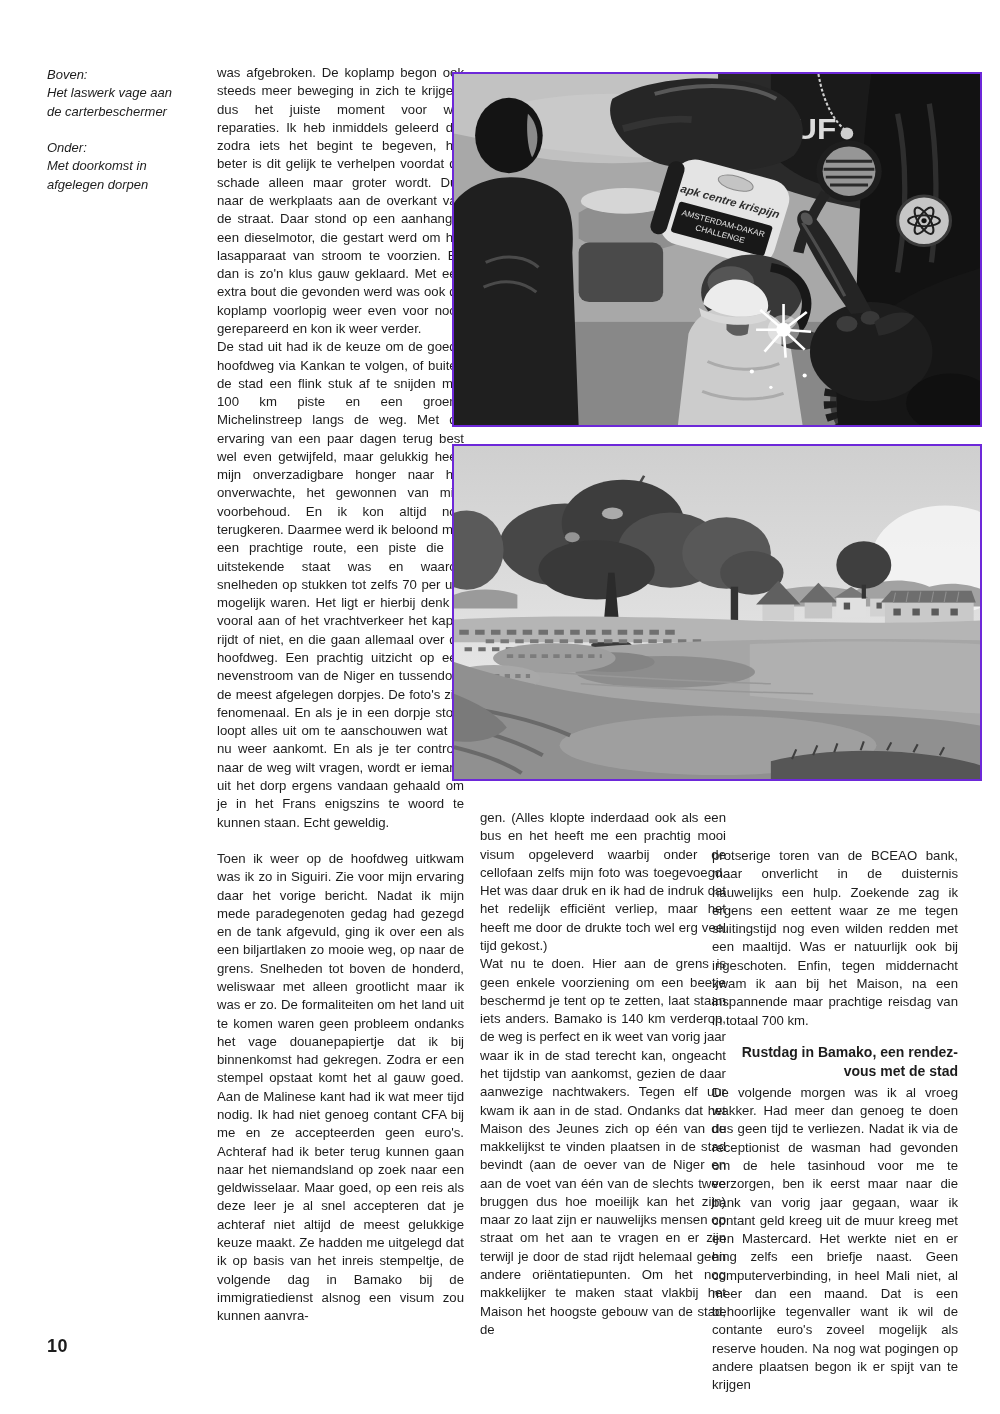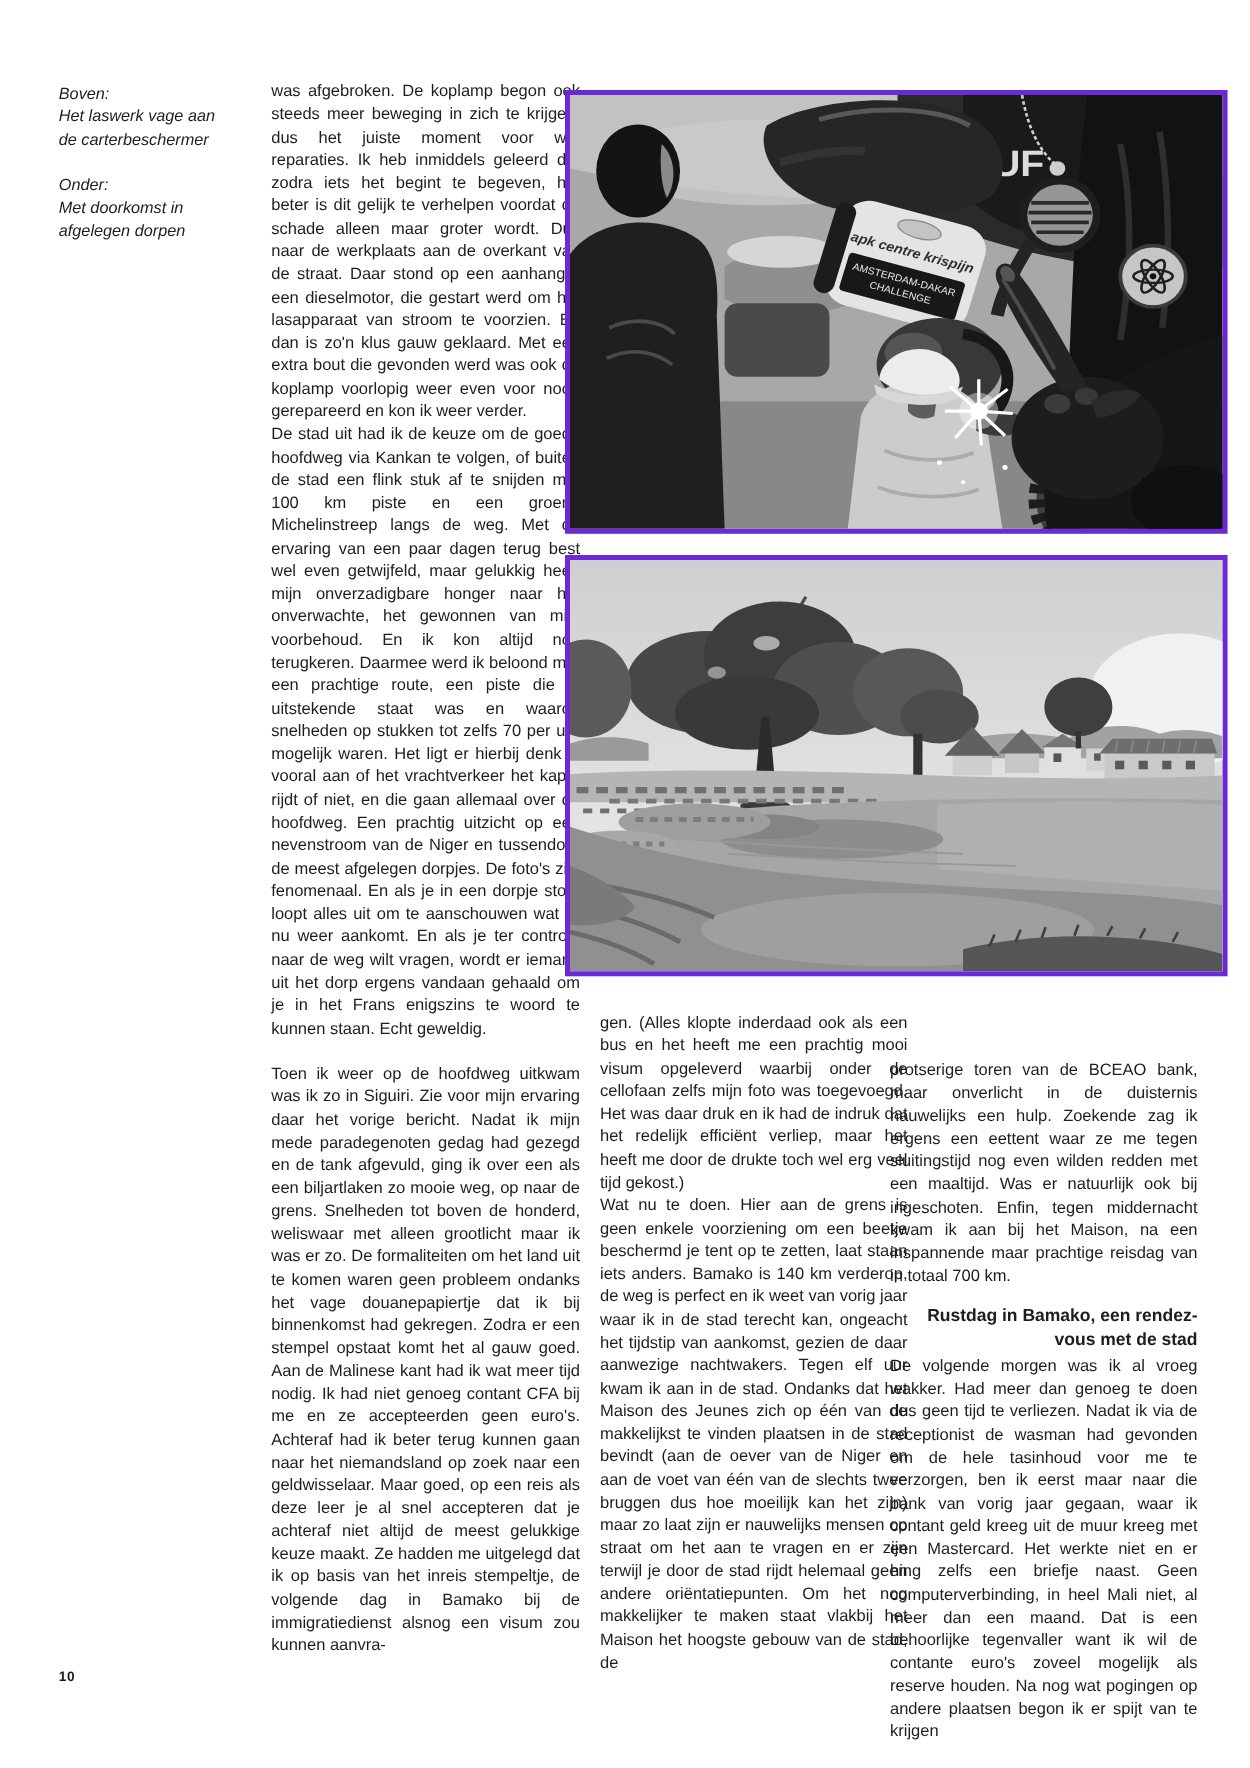--- a/index.html
+++ b/index.html
@@ -22,29 +22,29 @@
   .col1{left:188px;top:64px;width:247px;margin-left:29px;}
   .col2{left:480px;top:809px;width:246px;}
   .col3{left:712px;top:847px;width:246px;}
   h2.subhead{
     font-size:14px;line-height:19px;font-weight:bold;
     margin:13px 0 3px 0;text-align:right;
   }
   
   .photo{
     position:absolute;left:452px;width:530px;background:#d8d8d8;
-    border:4px solid #6d28d9;box-sizing:border-box;
+    border:2px solid #6d28d9;box-sizing:border-box;
   }
   .photo-1{top:72px;height:355px;}
   .photo-2{top:444px;height:337px;}
   .photo svg{display:block;width:100%;height:100%;}
   
   .page-number{
     position:absolute;left:47px;top:1336px;
-    font-size:11px;font-weight:bold;letter-spacing:0.5px;text-align:right;
+    font-size:18px;font-weight:bold;letter-spacing:0.5px;text-align:right;
   }
 </style>
 </head>
 <body>
 
 <div class="page">
 
   <div class="captions">
     <div class="cap-block">
       <div>Boven:</div>

